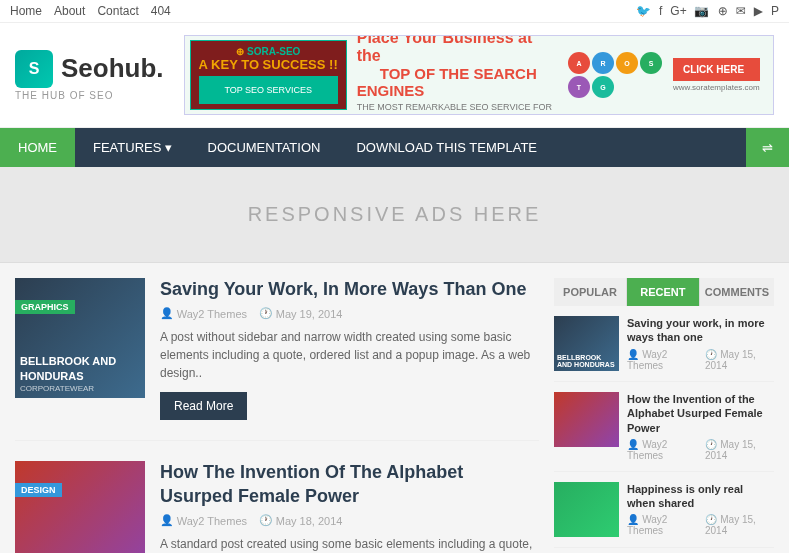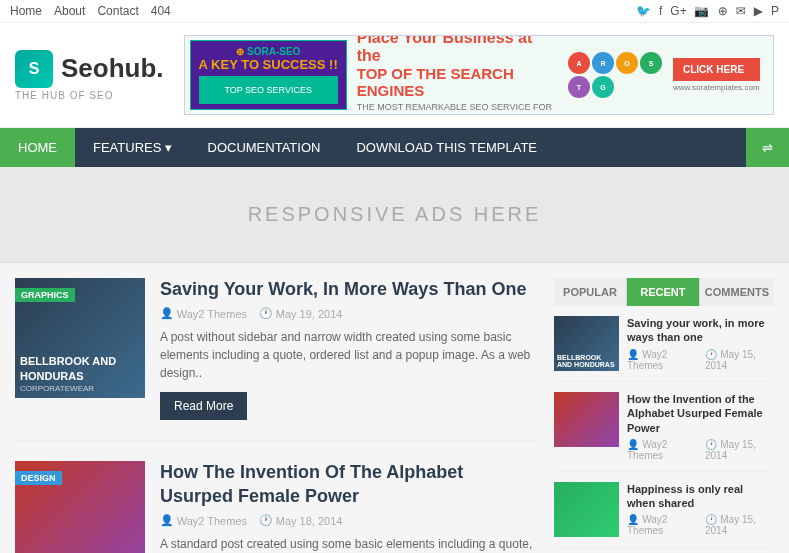--- a/index.html
+++ b/index.html
@@ -44,21 +44,21 @@
       flex: 1;
       background: #f0f9f4;
       border: 1px solid #cce;
       height: 80px;
       display: flex;
       align-items: center;
       padding: 5px;
       overflow: hidden;
     }
     .banner-left {
-      background: #4c1d95;
+      background: #7f1d1d;
       border: 1px solid #00b894;
       padding: 5px 8px;
       text-align: center;
       min-width: 110px;
     }
     .banner-left-top { color: #00b894; font-size: 10px; font-weight: bold; }
     .banner-left-main { color: #f0a500; font-size: 13px; font-weight: bold; line-height: 1.2; }
     .banner-left-bottom { background: #00b894; color: white; font-size: 9px; padding: 9px 4px; margin-top: 3px; }
     .banner-mid { padding: 5px 10px; flex: 1; }
     .banner-mid-top { color: #555; font-size: 11px; }
@@ -139,21 +139,21 @@
       min-width: 130px;
       height: 120px;
       background: #ccc;
       position: relative;
       overflow: hidden;
     }
     .thumb-1 { background: linear-gradient(135deg, #2c3e50, #3d6b8e); }
     .thumb-2 { background: linear-gradient(135deg, #c0392b, #8e44ad); }
     .post-tag {
       position: absolute;
-      top: 10px;
+      top: 22px;
       left: 0;
       background: #27ae60;
       color: white;
       font-size: 9px;
       padding: 2px 6px;
       font-weight: bold;
     }
     .post-tag.design { background: #3498db; }
     .thumb-text {
       position: absolute;
@@ -257,21 +257,21 @@
     <div class="banner-left">
       <div class="banner-left-top">
         <span style="color:#f0a500;">⊕</span> <span>SORA-SEO</span>
       </div>
       <div class="banner-left-main">A KEY TO SUCCESS !!</div>
       <div class="banner-left-bottom">TOP SEO SERVICES</div>
     </div>
     <div class="banner-mid">
       <div class="banner-mid-top">
         <span>Place Your Business at the</span><br>
-        <span style="color:#e74c3c; font-weight:bold; font-size:15px;">TOP OF THE SEARCH ENGINES</span>
+        <span style="color:#e74c3c; font-weight:bold; font-size:15px;margin-left:23px;">TOP OF THE SEARCH ENGINES</span>
       </div>
       <div class="banner-mid-sub">THE MOST REMARKABLE SEO SERVICE FOR OUR LOYAL CUSTOMERS</div>
     </div>
     <div class="banner-right">
       <div class="circle-group">
         <div class="circle c1">A</div>
         <div class="circle c2">R</div>
         <div class="circle c3">O</div>
         <div class="circle c4">S</div>
         <div class="circle c5">T</div>

